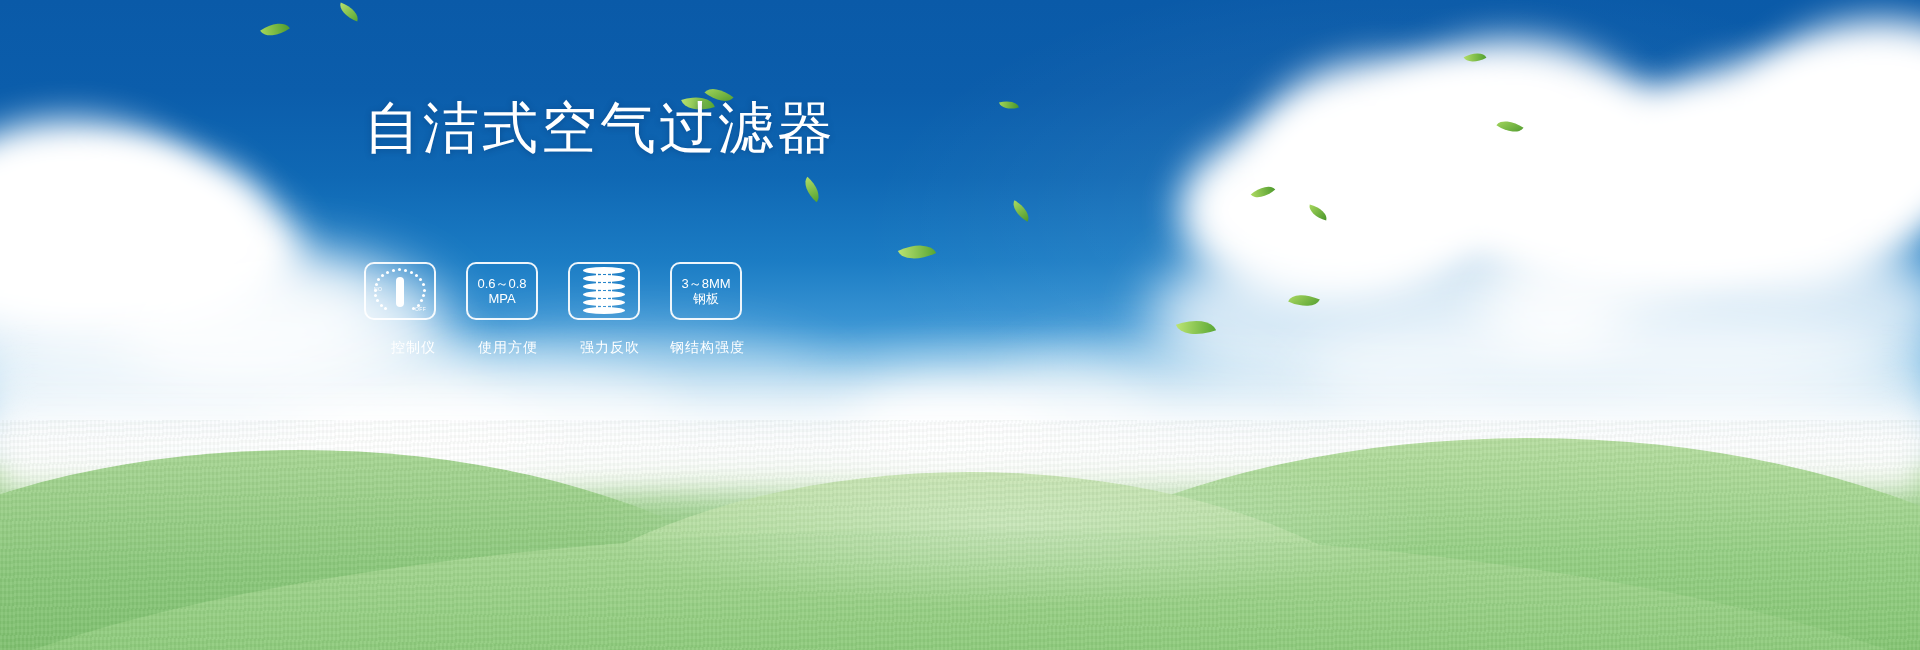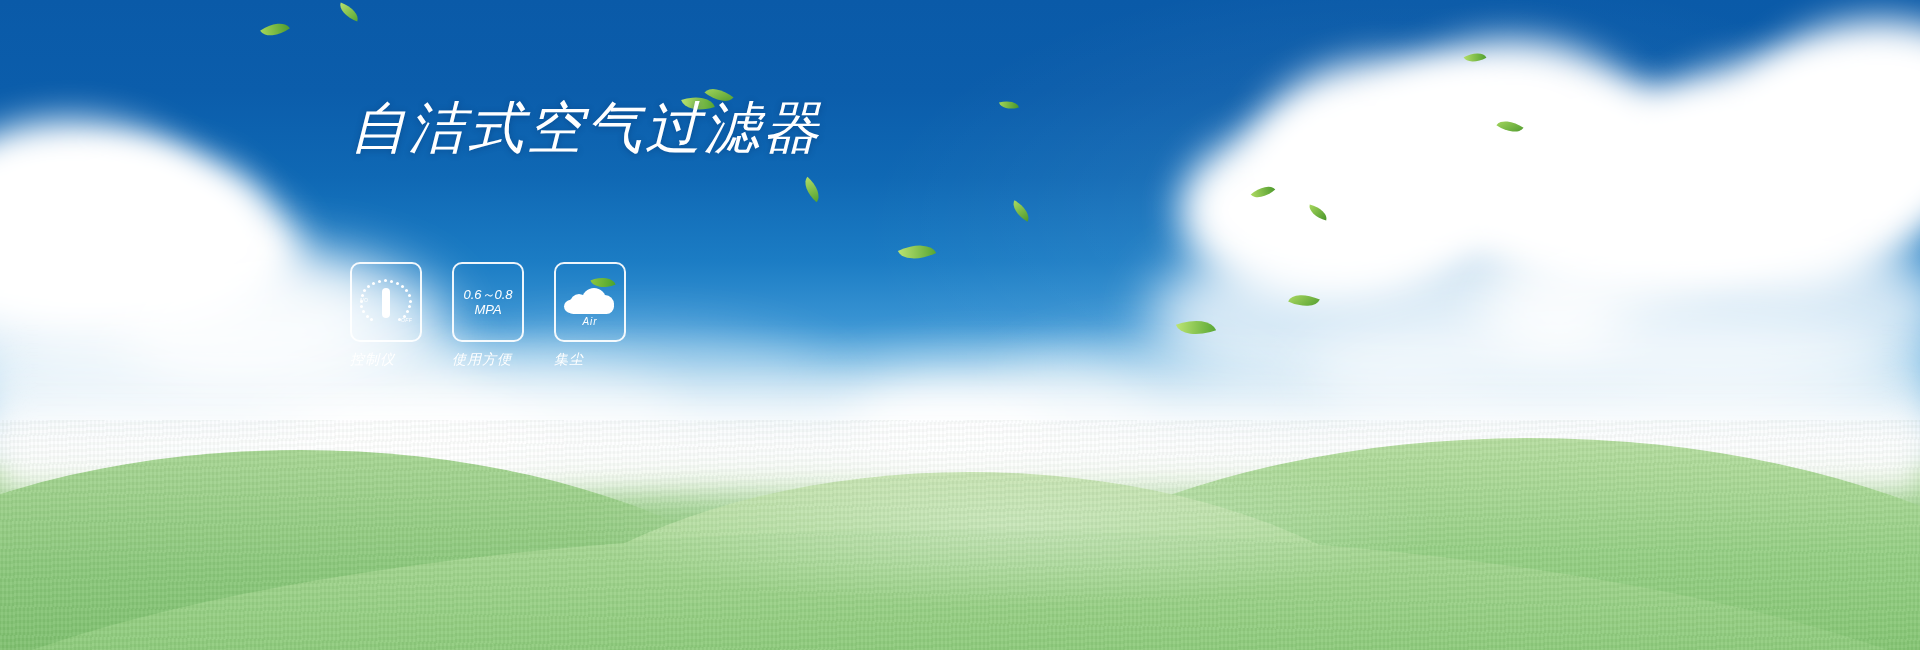--- a/index.html
+++ b/index.html
@@ -87,24 +87,23 @@
     background:radial-gradient(ellipse at center, rgba(255,255,255,0.30), rgba(255,255,255,0) 68%);
     pointer-events:none;
   }
 
   
   .leaf { position:absolute; pointer-events:none; }
 
   
   .content {
     position:absolute;
-    left:350px; top:100px;
+    left:364px; top:100px;
     width:760px;
     z-index:40;
-    font-style:italic;
   }
 
   .title {
     color:#ffffff;
     font-size:56px;
     line-height:1;
     letter-spacing:3px;
     font-weight:400;
     white-space:nowrap;
     text-shadow:0 1px 6px rgba(0,40,90,.35);
@@ -143,38 +142,38 @@
     margin-left:0;
   }
 
   .features {
     margin-top:33px;
     display:flex;
     gap:30px;
   }
   .feature { width:72px; }
   .feat-box {
-    width:72px; height:80px;
+    width:72px; height:58px;
     border:2px solid rgba(255,255,255,0.92);
     border-radius:10px;
     display:flex; flex-direction:column;
     align-items:center; justify-content:center;
     color:#ffffff;
     overflow:hidden;
   }
   .feat-text {
     font-size:13px;
     line-height:1.18;
     text-align:center;
     letter-spacing:0;
     white-space:nowrap;
   }
   .feat-caption {
-    margin-top:9px;
-    text-align:left;
+    margin-top:19px;
+    text-align:right;
     color:#ffffff;
     font-size:14px;
     letter-spacing:1px;
     white-space:nowrap;
   }
 
   
   .gauge { position:relative; width:50px; height:46px; }
   .gauge .dot {
     position:absolute; width:3px; height:3px; border-radius:50%;
@@ -319,32 +318,39 @@
       </div>
 
       <div class="feature">
         <div class="feat-box">
           <div class="feat-text">0.6～0.8</div>
           <div class="feat-text">MPA</div>
         </div>
         <div class="feat-caption">使用方便</div>
       </div>
 
-
-
       <div class="feature">
         <div class="feat-box">
-          <div class="airicon">
-            <div class="air-leaf"></div>
-            <div class="c" style="left:8px; top:14px; width:18px; height:18px;"></div>
-            <div class="c" style="left:20px; top:8px; width:24px; height:24px;"></div>
-            <div class="c" style="left:34px; top:15px; width:18px; height:18px;"></div>
-            <div class="c" style="left:2px; top:20px; width:13px; height:13px;"></div>
-            <div class="base"></div>
-            <div class="air-label" style="position:absolute; left:0; right:0; bottom:-3px; text-align:center;">Air</div>
+          <div class="stack">
+            <div class="disc" style="top:0px;"></div>
+            <div class="disc" style="top:8px;"></div>
+            <div class="disc" style="top:16px;"></div>
+            <div class="disc" style="top:24px;"></div>
+            <div class="disc" style="top:32px;"></div>
+            <div class="disc" style="top:40px;"></div>
+            <div class="rods"></div>
           </div>
         </div>
-        <div class="feat-caption">集尘</div>
+        <div class="feat-caption">强力反吹</div>
       </div>
+
+      <div class="feature">
+        <div class="feat-box">
+          <div class="feat-text">3～8MM</div>
+          <div class="feat-text cjk">钢板</div>
+        </div>
+        <div class="feat-caption">钢结构强度</div>
+      </div>
+
 
     </div>
   </div>
 </div>
 
 </body></html>

